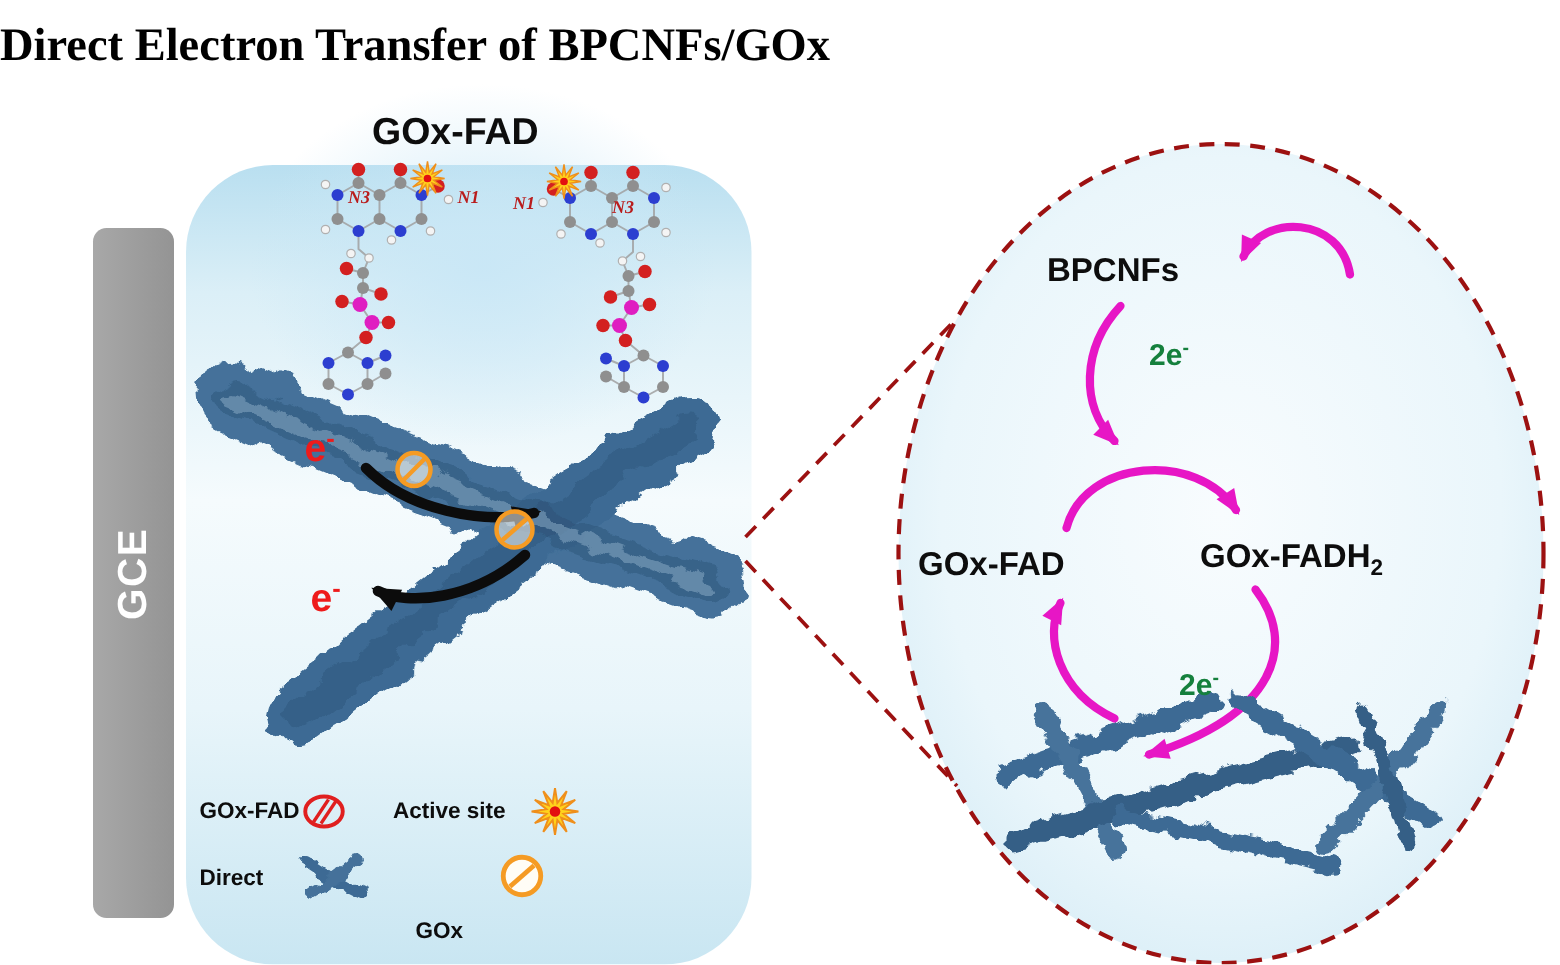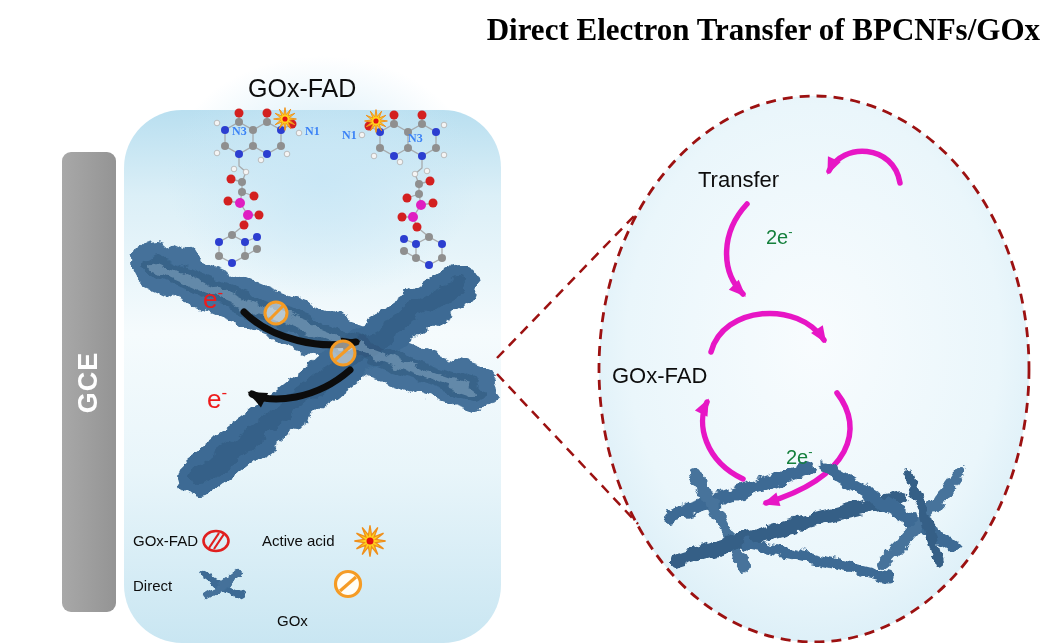--- a/index.html
+++ b/index.html
@@ -1,28 +1,28 @@
 <!DOCTYPE html>
 <html><head>
 <meta charset="utf-8">
 <style>
   *{margin:0;padding:0;box-sizing:border-box}
   html,body{width:1040px;height:643px;background:#fff;overflow:hidden}
   .canvas{position:relative;width:1040px;height:643px;background:#fff;font-family:"Liberation Sans",sans-serif}
-  .title{position:absolute;top:12px;left:0;width:100%;text-align:right;font-family:"Liberation Serif",serif;font-weight:bold;font-size:31px;color:#000;z-index:4}
+  .title{position:absolute;top:12px;left:0;width:100%;text-align:left;font-family:"Liberation Serif",serif;font-weight:bold;font-size:31px;color:#000;z-index:4}
   .gce{position:absolute;left:62px;top:152px;width:54px;height:460px;background:linear-gradient(90deg,#a8a8a8,#949494);border-radius:9px;display:flex;align-items:center;justify-content:center;z-index:2}
   .gce-label{transform:rotate(-90deg);color:#fff;font-weight:bold;font-size:27px;letter-spacing:1px}
   .panel{position:absolute;left:124px;top:110px;width:377px;height:533px;border-radius:58px;z-index:1;
          background:linear-gradient(180deg,#b9dff0 0%,#dbeff7 16%,#f5fbfd 42%,#e8f5fa 68%,#c9e6f2 100%)}
   .halo{position:absolute;left:166px;top:56px;width:312px;height:242px;border-radius:50%;z-index:1;
         background:radial-gradient(closest-side,rgba(201,231,246,.95),rgba(201,231,246,0))}
   .art{position:absolute;left:0;top:0;z-index:2;pointer-events:none}
-  .t{position:absolute;z-index:3;font-weight:normal;color:#0d0d0d;white-space:nowrap}
+  .t{position:absolute;z-index:3;font-weight:bold;color:#0d0d0d;white-space:nowrap}
   .heading{font-size:25px}
-  .nlab{font-family:"Liberation Serif",serif;font-weight:bold;font-size:12px;color:#3b82f6}
+  .nlab{font-family:"Liberation Serif",serif;font-style:italic;font-weight:bold;font-size:12px;color:#b91c1c}
   .electron{color:#ee1b1b;font-size:26px}
   .electron sup{font-size:17px}
   .two-e{color:#15803d;font-size:20px}
   .two-e sup{font-size:13px}
   .rx{font-size:22px}
   .rx sub{font-size:15px}
   .legend-label{font-size:15px}
   .icon{position:absolute;z-index:3}
 </style>
 </head>
@@ -174,35 +174,36 @@
 
   <div class="t electron" style="left:203px;top:283px"><span>e</span><sup>-</sup></div>
   <div class="t electron" style="left:207px;top:383px"><span>e</span><sup>-</sup></div>
 
   <div class="t legend-label" style="left:133px;top:532px">GOx-FAD</div>
   <svg class="icon" style="left:199px;top:527px" width="34" height="28" viewBox="0 0 34 28">
     <ellipse cx="17" cy="14" rx="12.5" ry="10" fill="none" stroke="#e01f1f" stroke-width="2.6"></ellipse>
     <line x1="10" y1="21" x2="20" y2="6" stroke="#e01f1f" stroke-width="2.2"></line>
     <line x1="15" y1="22" x2="25" y2="7" stroke="#e01f1f" stroke-width="2.2"></line>
   </svg>
-  <div class="t legend-label" style="left:262px;top:532px">Active acid</div>
+  <div class="t legend-label" style="left:262px;top:532px">Active site</div>
   <svg class="icon" style="left:350px;top:521px" width="40" height="40" viewBox="-20 -20 40 40">
     <use href="#burst" transform="scale(1.3)"></use>
   </svg>
   <div class="t legend-label" style="left:133px;top:577px">Direct</div>
   <svg class="icon" style="left:196px;top:564px" width="52" height="42" viewBox="0 0 52 42">
     <g filter="url(#rough2)" fill="none" stroke-linecap="round">
       <path d="M8,10 C20,18 32,26 46,32" stroke="#3e6b94" stroke-width="8"></path>
       <path d="M10,32 C22,26 34,16 44,8" stroke="#44719a" stroke-width="8"></path>
     </g>
   </svg>
   <div class="t legend-label" style="left:277px;top:612px">GOx</div>
   <svg class="icon" style="left:330px;top:566px" width="36" height="36" viewBox="0 0 36 36">
     <circle cx="18" cy="18" r="12.5" fill="#fffdf6" stroke="#f59b24" stroke-width="3.2"></circle>
     <line x1="10" y1="25" x2="26" y2="11" stroke="#f59b24" stroke-width="3.2"></line>
   </svg>
 
-  <div class="t rx" style="left:698px;top:167px">Transfer</div>
+  <div class="t rx" style="left:698px;top:167px">BPCNFs</div>
   <div class="t two-e" style="left:766px;top:224px"><span>2e</span><sup>-</sup></div>
   <div class="t rx" style="left:612px;top:363px">GOx-FAD</div>
+  <div class="t rx" style="left:800px;top:358px"><span>GOx-FADH</span><sub>2</sub></div>
   <div class="t two-e" style="left:786px;top:444px"><span>2e</span><sup>-</sup></div>
 
 </div>
 
 </body></html>

